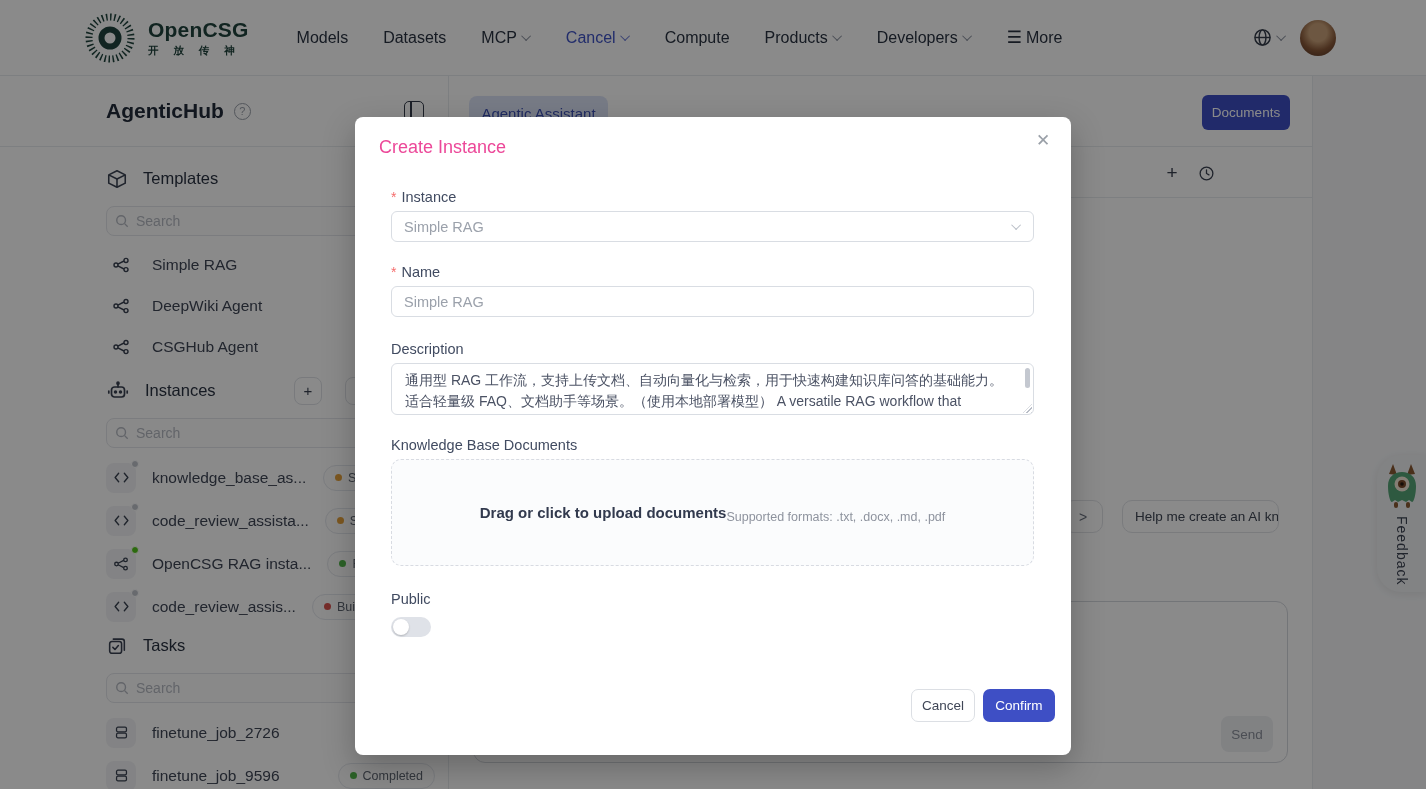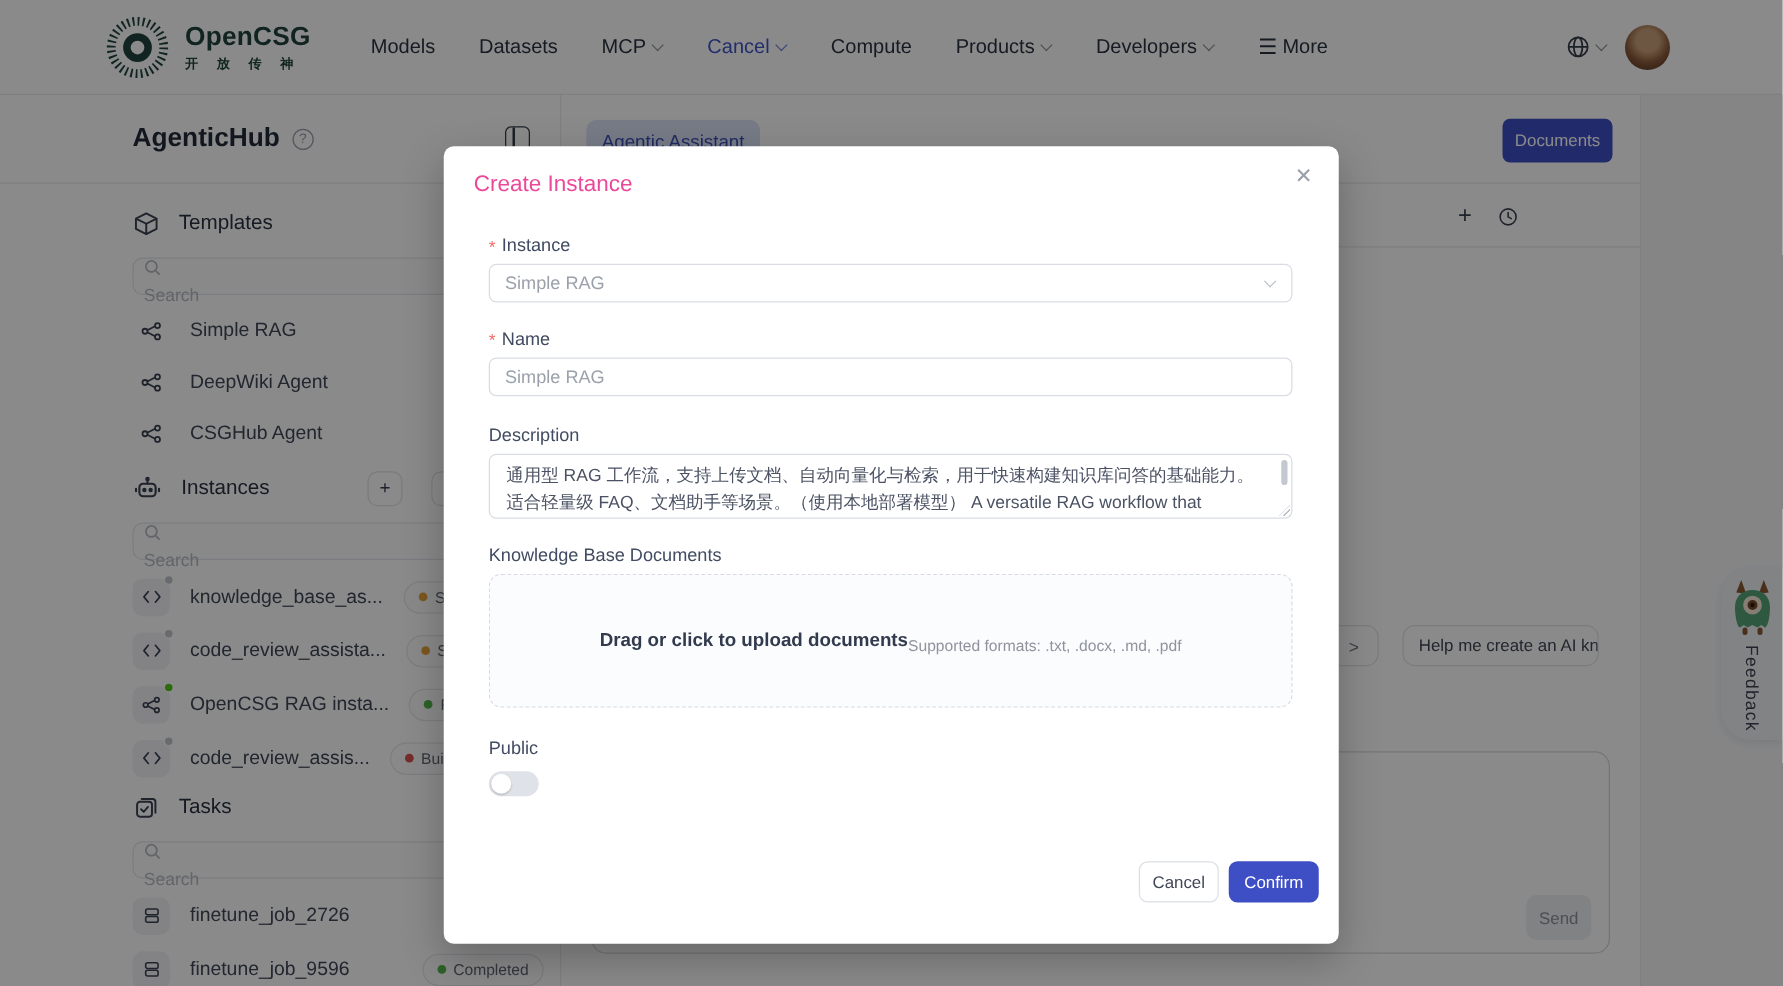--- a/index.html
+++ b/index.html
@@ -33,21 +33,21 @@
                font-size:11px; display:flex; align-items:center; justify-content:center; margin-left:10px; }
   .panel-icon { margin-left:auto; width:20px; height:20px; border:1.8px solid #343c4a; border-radius:5px; position:relative; }
   .panel-icon::after { content:""; position:absolute; left:5px; top:0; bottom:0; width:1.8px; background:#343c4a; }
   .side-body { padding:18px 13px 0 106px; }
   .sec-head { display:flex; align-items:center; gap:15px; height:27px; margin-bottom:14px; }
   .sec-label { font-size:16.5px; color:#2a3242; }
   .sec-head svg { flex:0 0 auto; }
   .mini-btn { width:28px; height:28px; border:1px solid #dfe2e7; background:#fff; border-radius:8px;
               display:flex; align-items:center; justify-content:center; font-size:15px; color:#3a4252; }
   .search-box { height:30px; border:1px solid #e4e6ea; background:#fdfdfe; border-radius:8px;
-                display:flex; align-items:flex-start; padding:0 8px; gap:7px; margin-bottom:8px;flex-direction:column; }
+                display:flex; align-items:center; padding:0 8px; gap:7px; margin-bottom:8px; }
   .search-box input { border:none; outline:none; background:transparent; font-size:14px; color:#5a6170;
                       font-family:"Liberation Sans",sans-serif; width:100%; }
   .search-box input::placeholder { color:#b6bac2; }
   .side-item { display:flex; align-items:center; gap:16px; height:41px; }
   .side-item.tall { height:43px; }
   .item-icon { width:30px; height:30px; border-radius:8px; background:#f2f3f5; position:relative;
                display:flex; align-items:center; justify-content:center; flex:0 0 auto; }
   .item-icon.plain { background:transparent; }
   .icon-dot { position:absolute; top:-3px; right:-3px; width:8px; height:8px; border-radius:50%; border:1.5px solid #fff; }
   .icon-dot.gray { background:#c0c4cc; } .icon-dot.green { background:#52c41a; }

